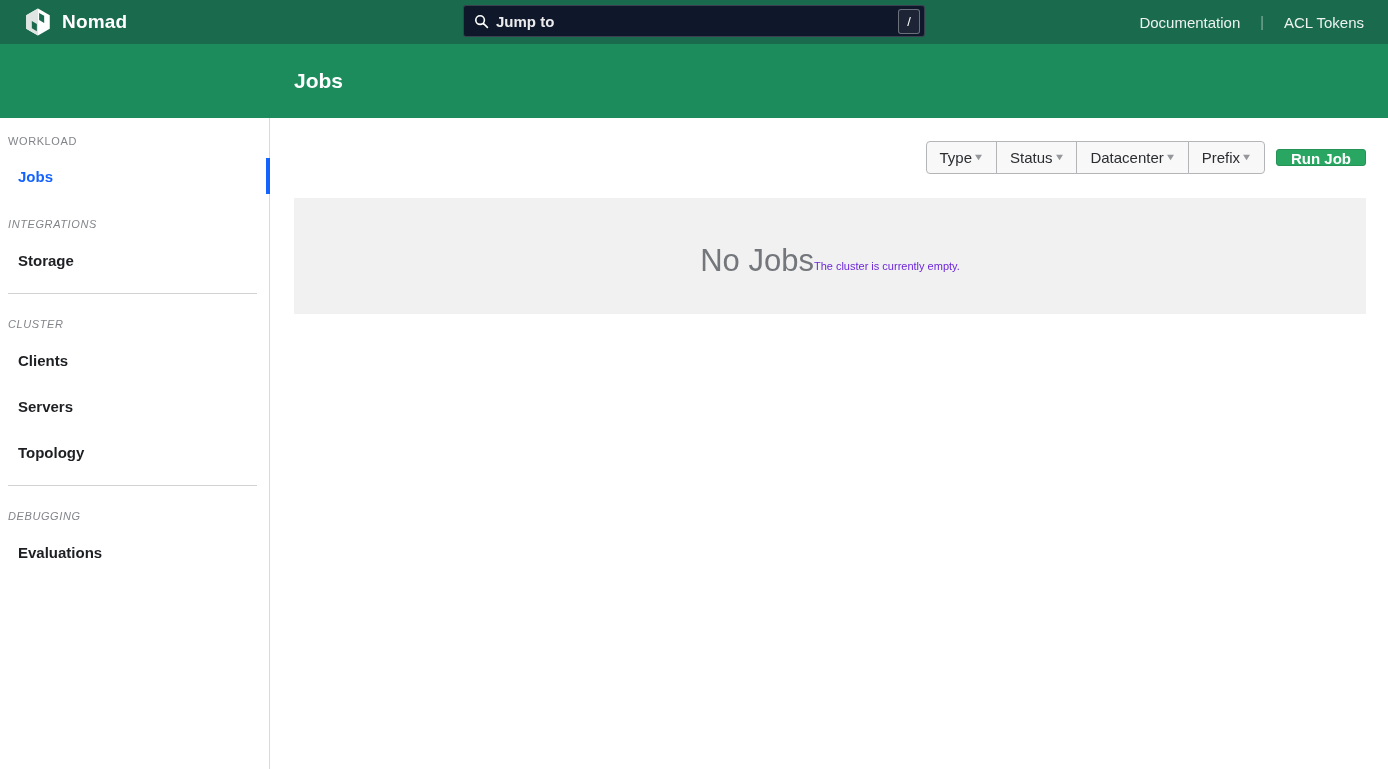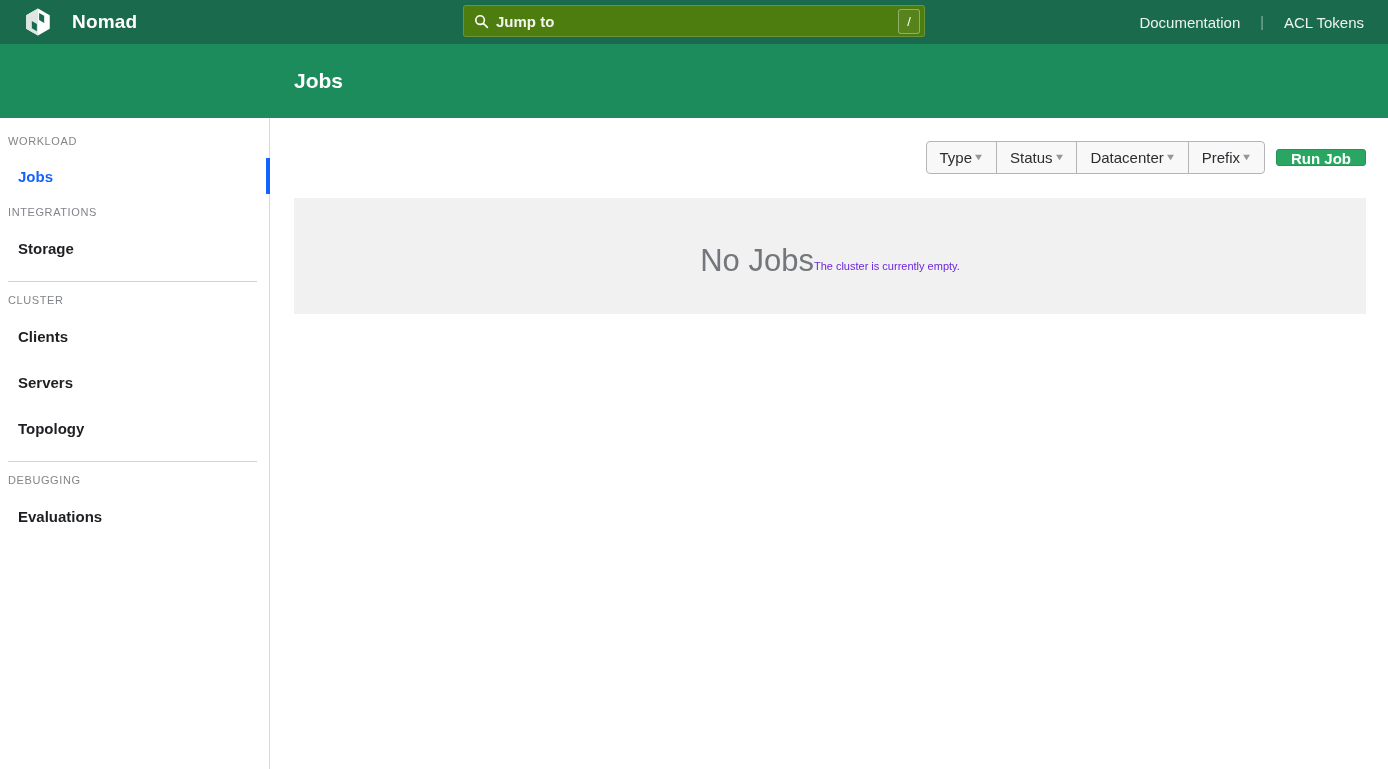--- a/index.html
+++ b/index.html
@@ -5,28 +5,28 @@
   * { margin: 0; padding: 0; box-sizing: border-box; }
   html, body { width: 1388px; height: 769px; overflow: hidden; }
   body { font-family: "Liberation Sans", sans-serif; background: #ffffff; }
 
   
   .topbar {
     height: 44px; background: #1a6a4d;
     display: flex; align-items: center;
     padding: 0 24px; position: relative;
   }
-  .brand { display: flex; align-items: center; gap: 20px; }
+  .brand { display: flex; align-items: center; gap: 10px; }
   .brand-logo { width: 28px; height: 28px; display: block; }
   .brand-name { color: #ffffff; font-size: 19px; font-weight: 700; letter-spacing: .2px; }
 
   .search-wrap {
     position: absolute; left: 50%; top: 5px; transform: translateX(-50%);
     width: 462px; height: 32px;
-    background: #4d7c0f; border: 1px solid rgba(255,255,255,0.18);
+    background: #0f172a; border: 1px solid rgba(255,255,255,0.18);
     border-radius: 3px; display: flex; align-items: center; padding: 0 4px 0 10px;
   }
   .search-icon { width: 15px; height: 15px; flex: 0 0 auto; margin-right: 7px; }
   .search-input {
     flex: 1; background: transparent; border: none; outline: none;
     color: #ffffff; font-size: 15px; font-weight: 600; font-family: inherit;
   }
   .search-input::placeholder { color: rgba(255,255,255,0.92); opacity: 1; }
   .kbd-slash {
     flex: 0 0 auto; width: 22px; height: 25px;
@@ -47,21 +47,21 @@
   
   .content { display: flex; height: 651px; }
   .sidebar { width: 270px; flex: 0 0 270px; border-right: 1px solid #d9d9d9; background: #ffffff; }
   .main { flex: 1; position: relative; background: #ffffff; }
 
   
   .side-label {
     margin: 17px 0 0 8px; height: 13px;
     color: #818489; font-size: 11px; letter-spacing: .6px; font-weight: 400;
   }
-  .side-label.tight { margin-top: 12px; }
+  .side-label.tight { margin-top: 24px; font-style: italic; }
   .side-item {
     position: relative; height: 34px; margin-top: 12px;
     display: flex; align-items: center; padding-left: 18px;
     color: #1d1f23; font-size: 15px; font-weight: 700; cursor: pointer;
   }
   .side-item.active { height: 36px; margin-top: 10px; color: #1563ff; }
   .active-bar {
     position: absolute; right: -1px; top: 0; width: 4px; height: 100%;
     background: #1563ff;
   }

